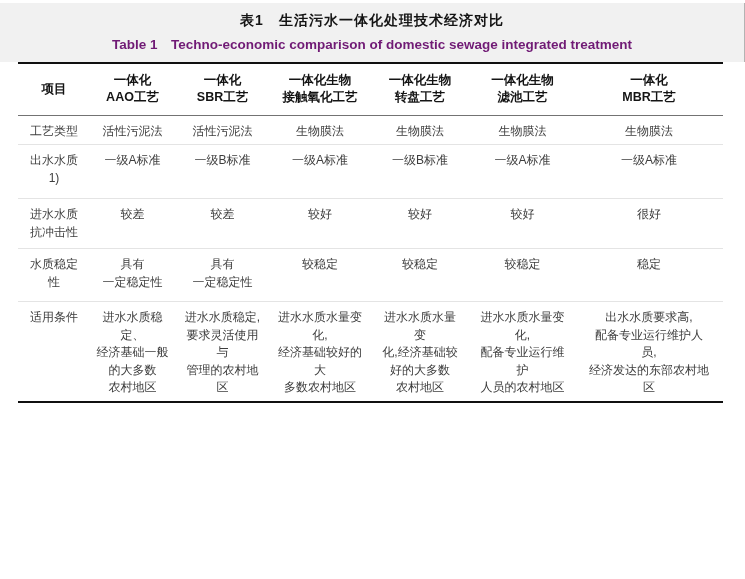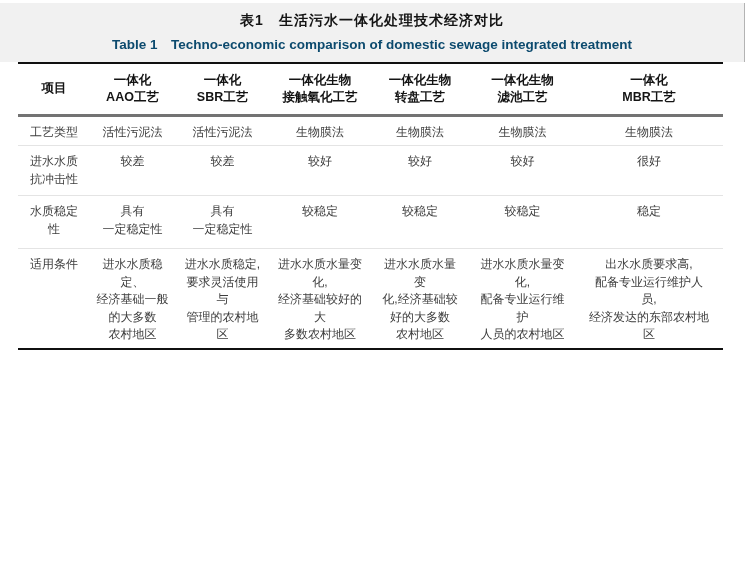--- a/index.html
+++ b/index.html
@@ -23,38 +23,38 @@
   }
   .title-cn{
     font-size:14px;
     font-weight:bold;
     color:#141414;
     letter-spacing:1px;
   }
   .title-en{
     font-size:13.5px;
     font-weight:bold;
-    color:#0c4a6e;
+    color:#701a75;
   }
   table.cmp{
     margin-left:18px;
     width:705px;
     border-collapse:collapse;
     table-layout:fixed;
   }
   table.cmp col.c0{width:72px;}
   table.cmp col.c1{width:85px;}
   table.cmp col.c2{width:95px;}
   table.cmp col.c3{width:100px;}
   table.cmp col.c4{width:100px;}
   table.cmp col.c5{width:105px;}
   table.cmp col.c6{width:148px;}
   thead tr{
     border-top:2px solid #101010;
-    border-bottom:3px solid #737373;
+    border-bottom:1px solid #737373;
     height:52px;
   }
   thead th{
     font-size:12.5px;
     font-weight:bold;
     color:#141414;
     text-align:center;
     vertical-align:middle;
     white-space:pre-line;
     line-height:17px;
@@ -121,20 +121,30 @@
   <tbody>
     <tr class="h28">
       <td>工艺类型</td>
       <td>活性污泥法</td>
       <td>活性污泥法</td>
       <td>生物膜法</td>
       <td>生物膜法</td>
       <td>生物膜法</td>
       <td>生物膜法</td>
     </tr>
+    <tr class="h54">
+      <td>出水水质
+1)</td>
+      <td>一级A标准</td>
+      <td>一级B标准</td>
+      <td>一级A标准</td>
+      <td>一级B标准</td>
+      <td>一级A标准</td>
+      <td>一级A标准</td>
+    </tr>
     <tr class="h50">
       <td>进水水质
 抗冲击性</td>
       <td>较差</td>
       <td>较差</td>
       <td>较好</td>
       <td>较好</td>
       <td>较好</td>
       <td>很好</td>
     </tr>

